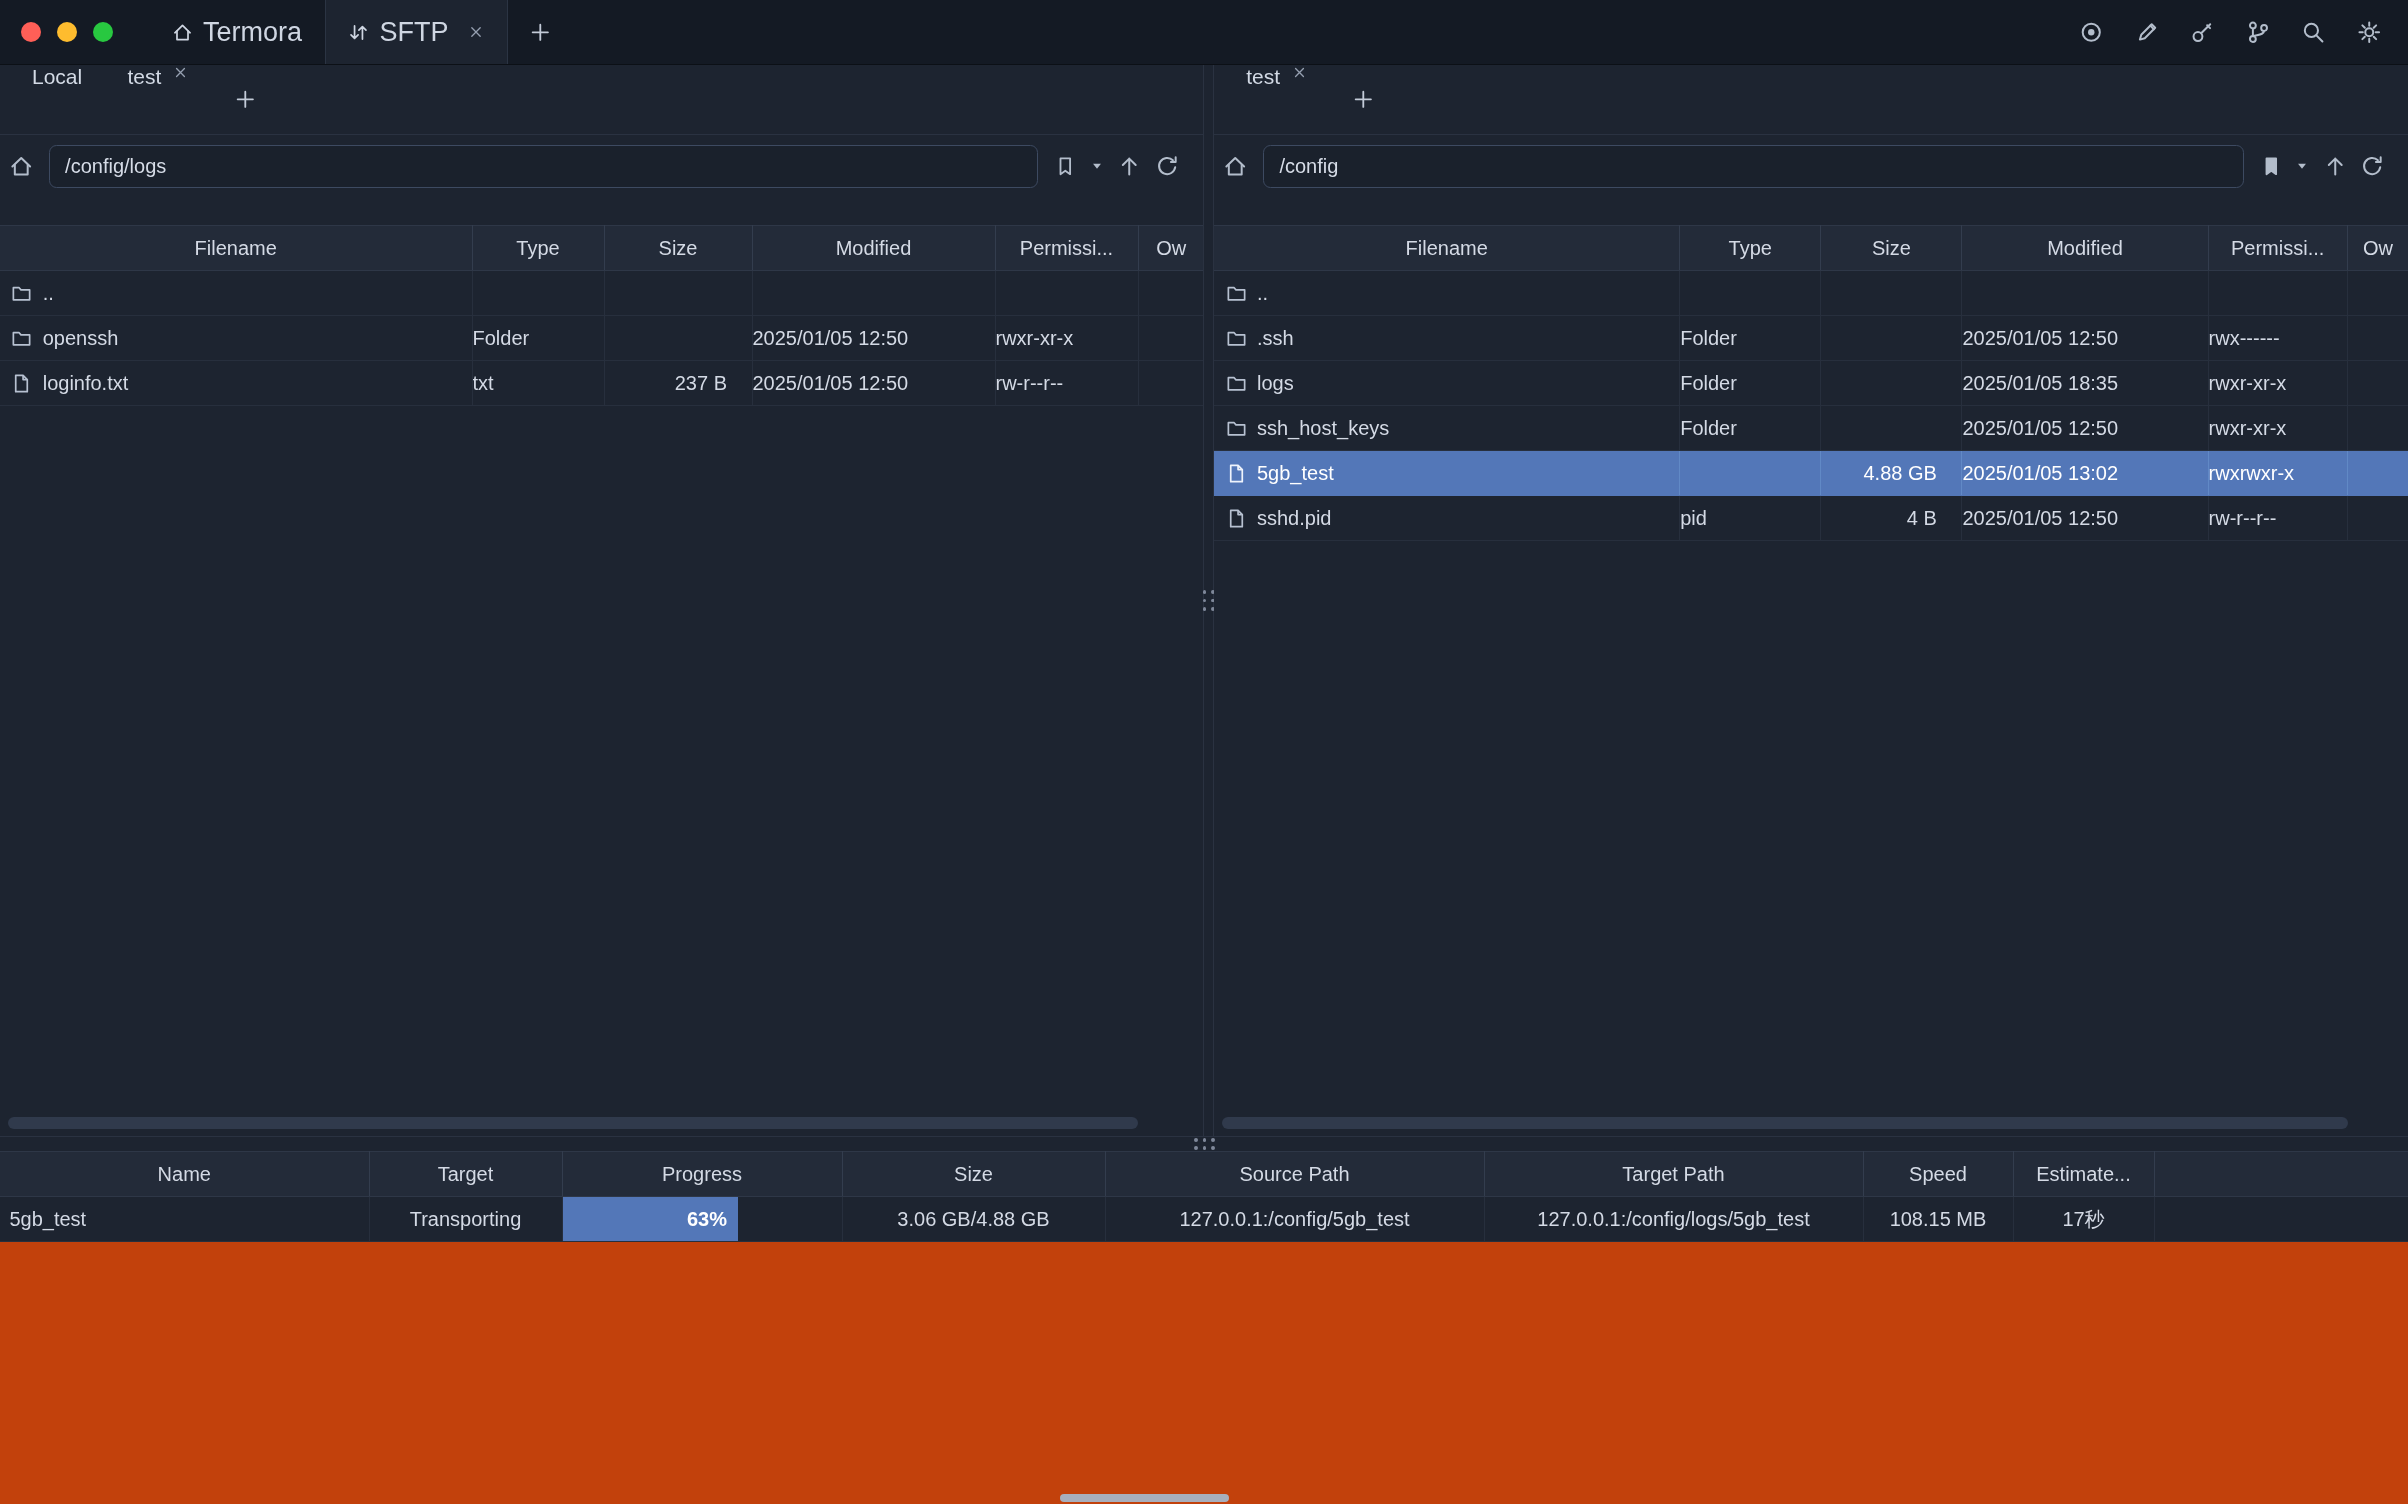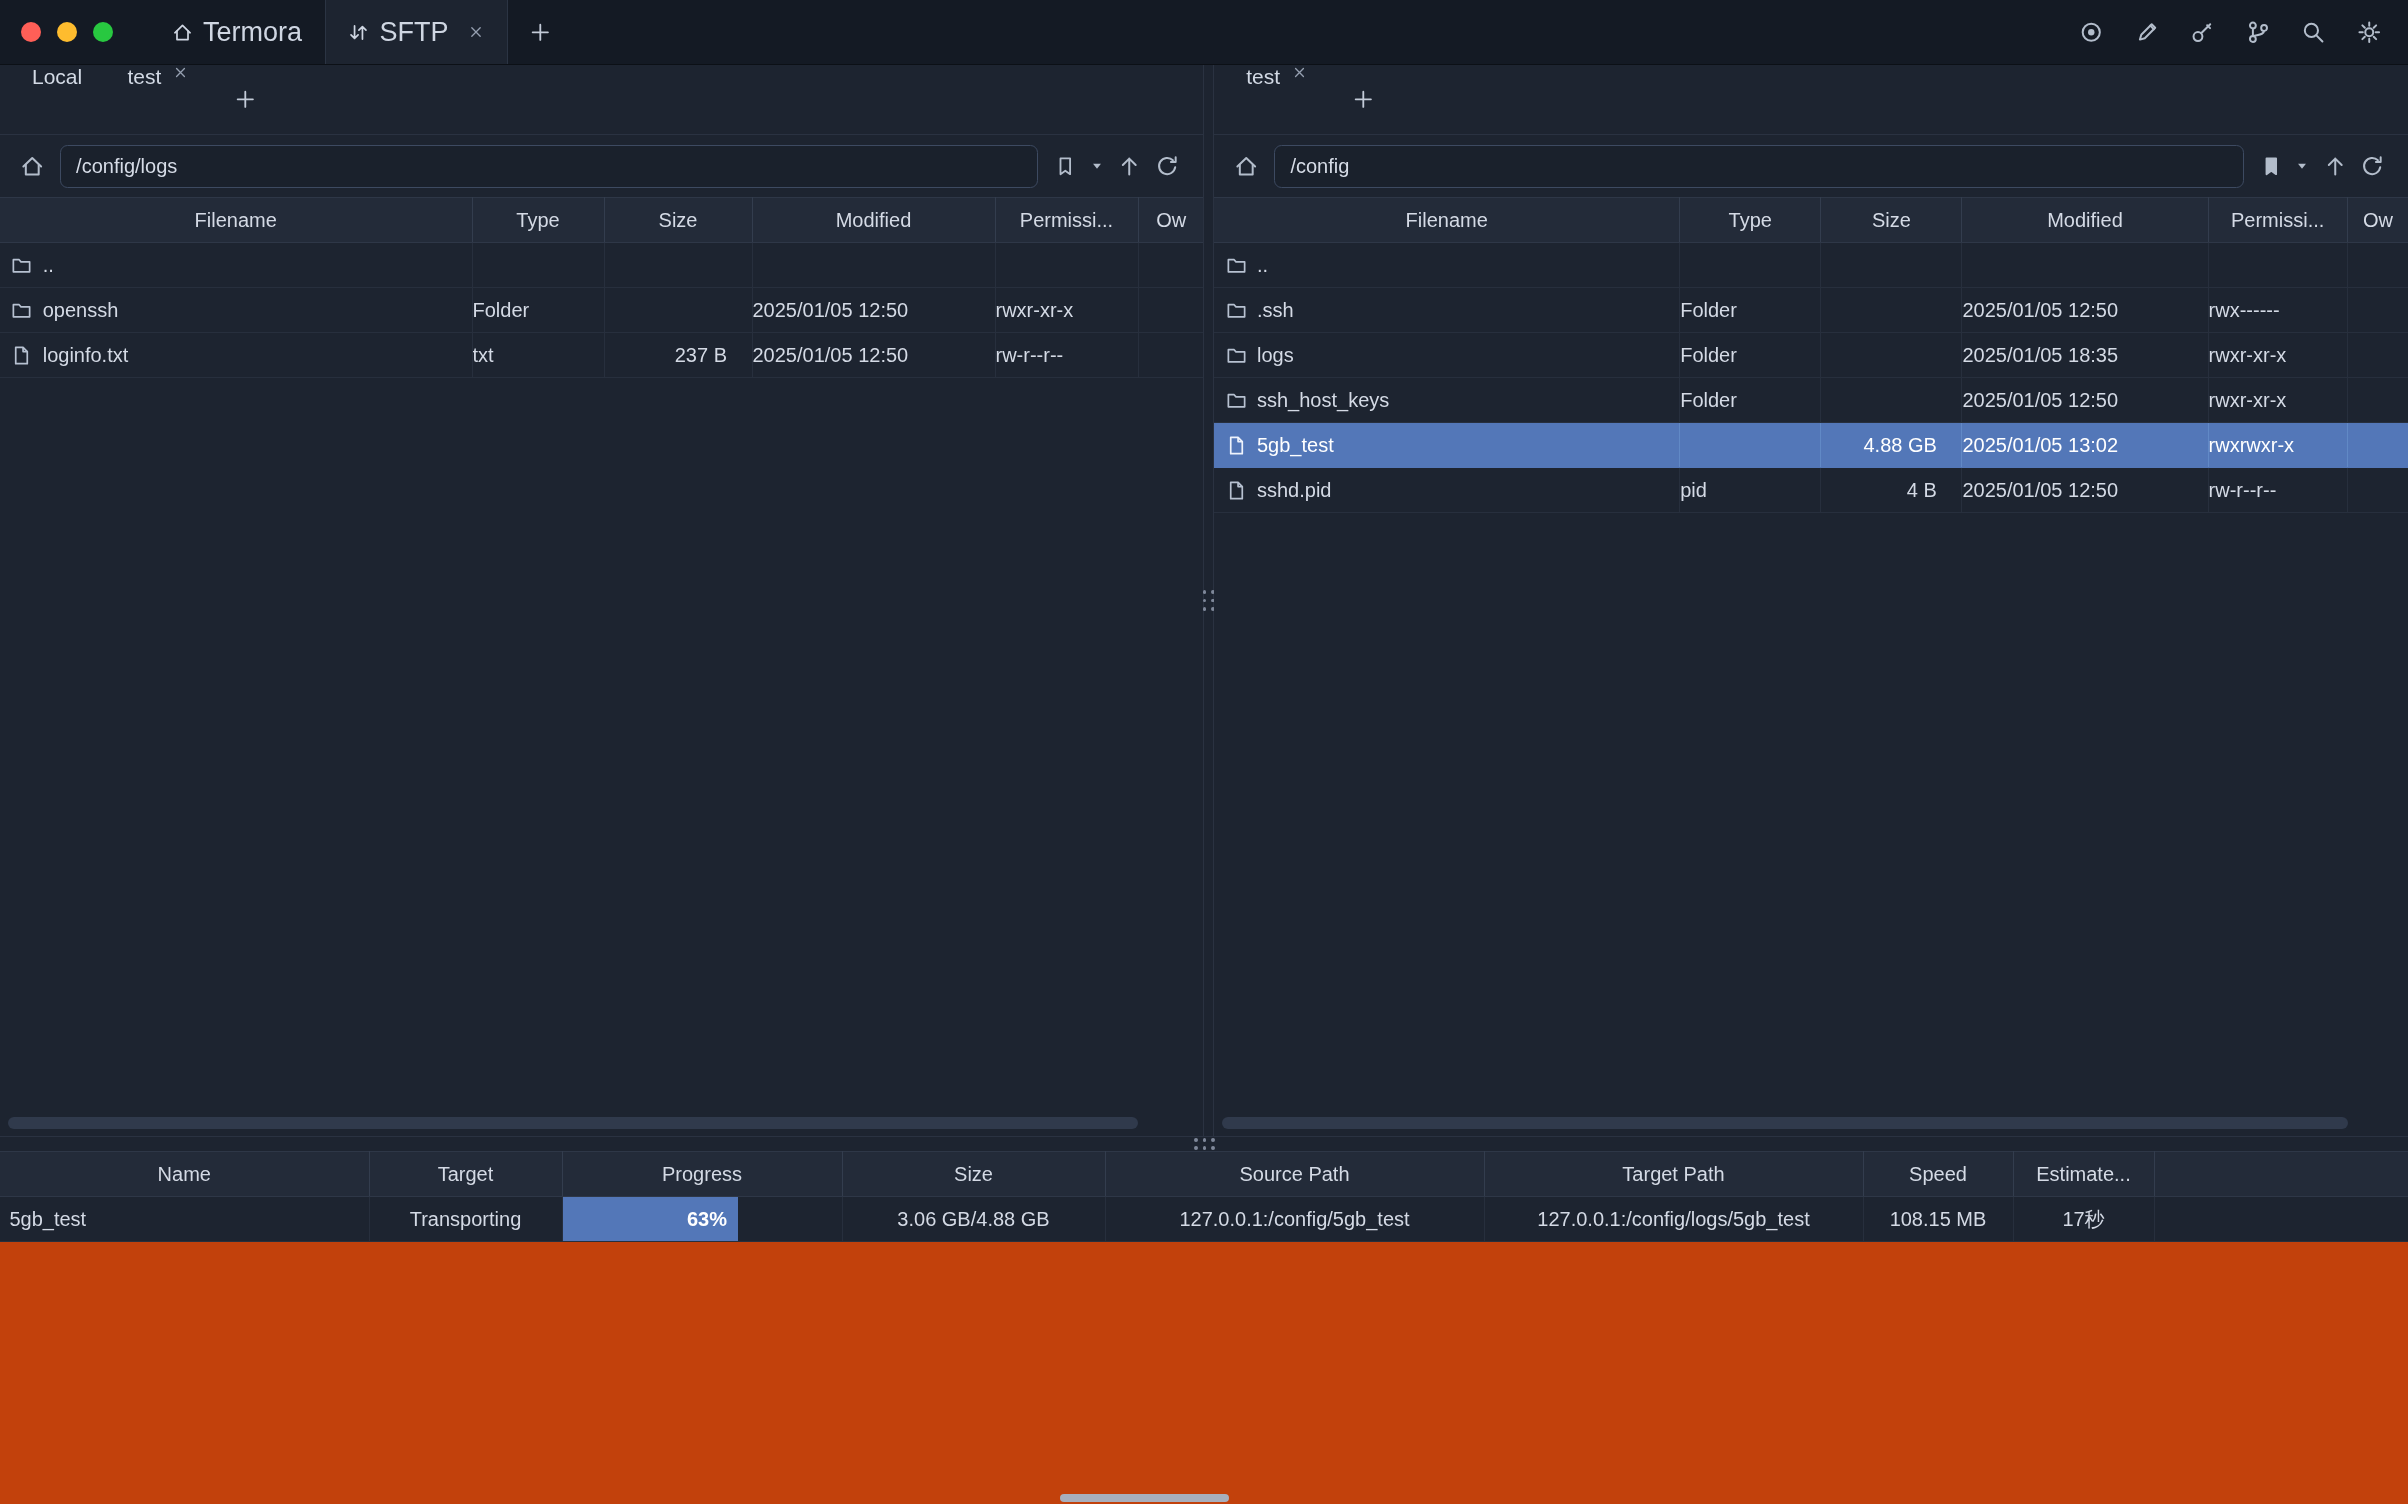--- a/index.html
+++ b/index.html
@@ -31,21 +31,21 @@
   .dot{width:3.8px;height:3.8px;border-radius:50%;background:#7e8799;}
 
   
   .panel-tabs{flex:0 0 70px;height:70px;display:flex;align-items:center;padding-left:9.4px;
     border-bottom:0.9px solid #2a3241;font-size:21px;}
   .ptab{display:flex;align-items:flex-start;gap:12.2px;padding:0 22.6px;height:100%;color:#d3dae5;}
   .ptab .close{color:#96a0b1;display:inline-flex;}
   .ptab-plus{display:flex;align-items:center;padding:0 15px;margin-left:7.5px;color:#c3cbd8;}
 
   
-  .pathbar{flex:0 0 62px;height:62px;display:flex;align-items:center;padding:0 17px 0 13px;}
+  .pathbar{flex:0 0 62px;height:62px;display:flex;align-items:center;padding:0 17px 0 2px;}
   .toolbtn{display:flex;align-items:center;justify-content:center;height:43px;padding:0 6.6px;color:#b3bdcb;}
   .path-input{flex:1;height:43px;background:#1a212c;border:0.9px solid #3d4a61;border-radius:7.5px;
     color:#d6dce7;font-size:20px;padding:0 15px;margin:0 9.4px;outline:none;
     font-family:"Liberation Sans","DejaVu Sans",sans-serif;}
 
   
   table{border-collapse:collapse;table-layout:fixed;width:100%;}
   .grid th{height:45px;background:#232b39;font-weight:400;font-size:20px;color:#d4dae5;
     border-top:0.9px solid #2e3747;border-bottom:0.9px solid #2e3747;border-right:0.9px solid #333d4e;
     overflow:hidden;white-space:nowrap;text-align:center;}
@@ -53,21 +53,21 @@
   .grid td{height:45px;font-size:20px;color:#d4dae5;border-right:0.9px solid #272f3d;
     border-bottom:0.9px solid #272f3d;overflow:hidden;white-space:nowrap;background:#1d2430;}
   .grid td.nb{border-right:none;}
   .fn{display:flex;align-items:center;gap:10.4px;padding-left:11.3px;color:#d4dae5;}
   .fn .ic{color:#b7c1d1;}
   .c-type,.c-mod,.c-perm{text-align:left;}
   .c-size{text-align:right;padding-right:24.5px;}
   .sel td{background:#5377b8;color:#fff;border-right-color:#6189c6;border-bottom-color:#5377b8;}
   .sel .fn{color:#fff;}
   .sel .fn .ic{color:#eef3fc;}
-  .table-area{flex:1;overflow:hidden;position:relative;}
+  .table-area{flex:1;overflow:hidden;position:relative;margin-top:28px;}
   .hthumb{position:absolute;left:7.5px;bottom:6.6px;height:12.2px;border-radius:6.6px;background:#303a4c;}
   .panel.left .hthumb{width:1130px;}
   .panel.right .hthumb{width:1126px;}
 
   
   .h-splitter{flex:0 0 15px;height:15px;border-top:0.9px solid #2a3241;
     display:flex;align-items:center;justify-content:center;}
 
   
   .transfers{flex:0 0 354px;height:354px;position:relative;background:#c2410c;}

